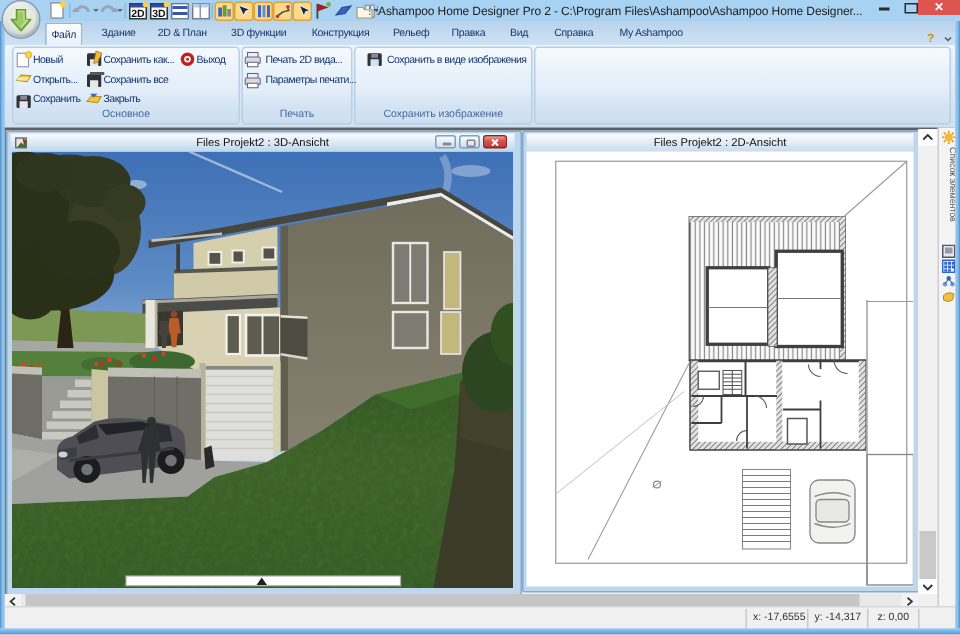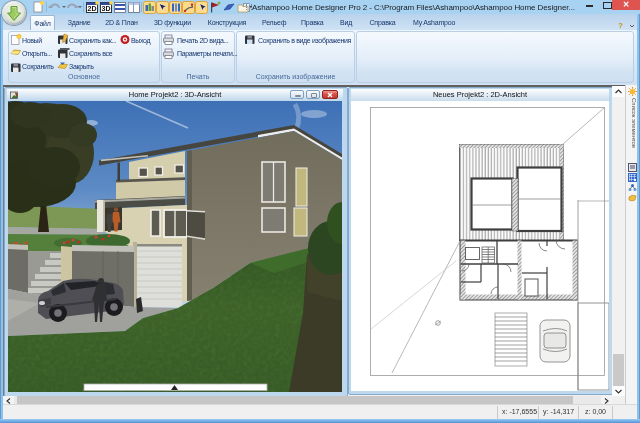--- a/index.html
+++ b/index.html
@@ -189,21 +189,21 @@
 <div class="abs rbtn" style="left:69px;top:49.5px;">Сохранить все</div>
 <div class="abs rbtn" style="left:69px;top:62.5px;">Закрыть</div>
 <div class="abs rbtn" style="left:131px;top:36.5px;">Выход</div>
 <div class="abs rbtn" style="left:177px;top:36.5px;">Печать 2D вида...</div>
 <div class="abs rbtn" style="left:177px;top:49.5px;">Параметры печати...</div>
 <div class="abs rbtn" style="left:258px;top:36.5px;">Сохранить в виде изображения</div>
 
 <div class="abs" id="mdi"></div>
 
 <div class="abs cw" id="win3d" style="left:4px;top:87px;width:342px;height:308px;"></div>
-<div class="abs" id="w3title" style="left:7px;top:89px;width:336px;height:12px;background:linear-gradient(#fafcfe,#bed7eb);font-size:7.5px;color:#111;text-align:center;line-height:12px;">Home Projekt2 : 3D-Ansicht</div>
+<div class="abs" id="w3title" style="left:7px;top:89px;width:336px;height:12px;background:linear-gradient(#fafcfe,#bed7eb);font-size:7.5px;color:#111;text-align:center;line-height:12px;">Files Projekt2 : 3D-Ansicht</div>
 <div class="abs cbtn" style="left:290px;top:90px;width:14px;"></div>
 <div class="abs" style="left:294.5px;top:95px;width:6px;height:2px;background:#8a8a8e;border-radius:1px;"></div>
 <div class="abs cbtn" style="left:306px;top:90px;width:14px;"></div>
 <div class="abs" style="left:310.5px;top:93px;width:4.5px;height:3px;border:1px solid #85858a;border-radius:1px;"></div>
 <div class="abs cbtn" style="left:322px;top:90px;width:16px;background:linear-gradient(#ef9b94,#d9544a 40%,#c03a32);border-color:#8e241e;"></div>
 <svg class="abs" style="left:327px;top:92px;" width="6" height="6" viewBox="0 0 6 6">
     <path d="M1 1 L5 5 M5 1 L1 5" stroke="#fff" stroke-width="1.4"></path>
   </svg>
 <svg class="abs" style="left:10px;top:91px;" width="9" height="9" viewBox="0 0 9 9">
   <rect x="0.5" y="1" width="7" height="6.5" fill="#e8e4da" stroke="#555" stroke-width="0.8"></rect>
@@ -394,21 +394,21 @@
   <path d="M89 183 h8 l2 16 -3 1 -2 21 h-2 l-1-20 -2 20 h-2 l-1-21 -2-1 z"></path>
 </g>
 <path d="M128 198 l5-2 2 14 -6 2 z" fill="#2a2a2c"></path>
 
 <rect x="76" y="283" width="183" height="6.5" fill="#fdfdfd" stroke="#b0b0b0" stroke-width="0.8"></rect>
 <path d="M163 289 l3.5-5 3.5 5 z" fill="#222"></path>
 </svg>
 </div>
 
 <div class="abs cw" id="win2d" style="left:348px;top:87px;width:264px;height:306px;"></div>
-<div class="abs" id="w2title" style="left:351px;top:89px;width:258px;height:12px;background:linear-gradient(#fbfdfe,#c9dced);font-size:7.5px;color:#111;text-align:center;line-height:12px;">Neues Projekt2 : 2D-Ansicht</div>
+<div class="abs" id="w2title" style="left:351px;top:89px;width:258px;height:12px;background:linear-gradient(#fbfdfe,#c9dced);font-size:7.5px;color:#111;text-align:center;line-height:12px;">Files Projekt2 : 2D-Ansicht</div>
 <div class="abs" id="scene2d" style="left:351px;top:101px;width:258px;height:290px;background:#fff;overflow:hidden;">
 <svg width="258" height="290" viewBox="0 0 258 290">
 <defs>
   <pattern id="vhatch" width="3.1" height="6" patternUnits="userSpaceOnUse">
     <rect width="3.1" height="6" fill="#fbfbfb"></rect>
           <line x1="0.9" y1="0" x2="0.9" y2="6" stroke="#888" stroke-width="0.8"></line>
   </pattern>
   <pattern id="whatch" width="2.6" height="2.6" patternUnits="userSpaceOnUse" patternTransform="rotate(45)">
     <rect width="2.6" height="2.6" fill="#e2e2e2"></rect>
           <line x1="0" y1="0" x2="0" y2="2.6" stroke="#525252" stroke-width="0.9"></line>

